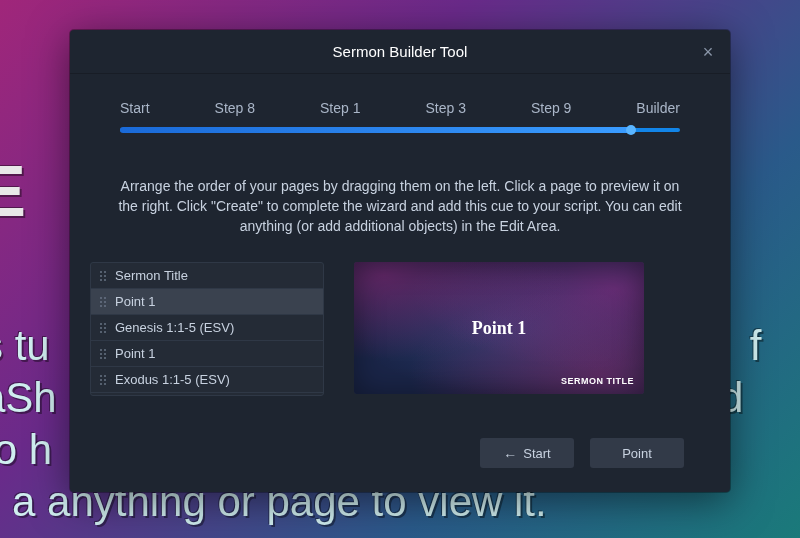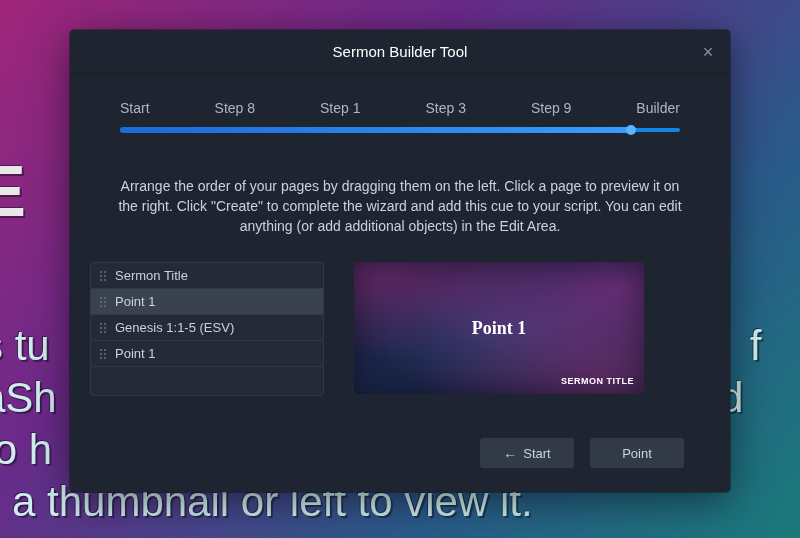--- a/index.html
+++ b/index.html
@@ -114,21 +114,21 @@
   </style>
 </head>
 <body>
 
 <div class="backdrop">
   <div class="bg-text bg1">IE</div>
   <div class="bg-text bg2">
     <span>s tu</span><span style="margin-left:700px">f</span><br>
     <span>aSh</span><span style="margin-left:640px">nd</span><br>
     <span>to h</span><span style="margin-left:600px">king</span><br>
-    <span style="margin-left:30px">a thumbnail or left to view it.</span>
+    <span style="margin-left:30px">a anything or page to view it.</span>
   </div>
 </div>
 
 <div class="modal">
   <div class="titlebar">
     <span class="titlebar-title">Sermon Builder Tool</span>
     <div class="close-btn">
       <span>×</span>
     </div>
   </div>
@@ -162,20 +162,24 @@
           <span class="page-label">Point 1</span>
         </div>
         <div class="page-item">
           <div class="drag-handle"></div>
           <span class="page-label">Genesis 1:1-5 (ESV)</span>
         </div>
         <div class="page-item">
           <div class="drag-handle"></div>
           <span class="page-label">Point 1</span>
         </div>
+        <div class="page-item">
+          <div class="drag-handle"></div>
+          <span class="page-label">Exodus 1:1-5 (ESV)</span>
+        </div>
       </div>
     <div class="preview">
       <div class="preview-title">Point 1</div>
       <div class="preview-sub">SERMON TITLE</div>
     </div>
   </div>
 
   <div class="footer">
     <button class="btn">
       <span class="back-arrow">←</span>

